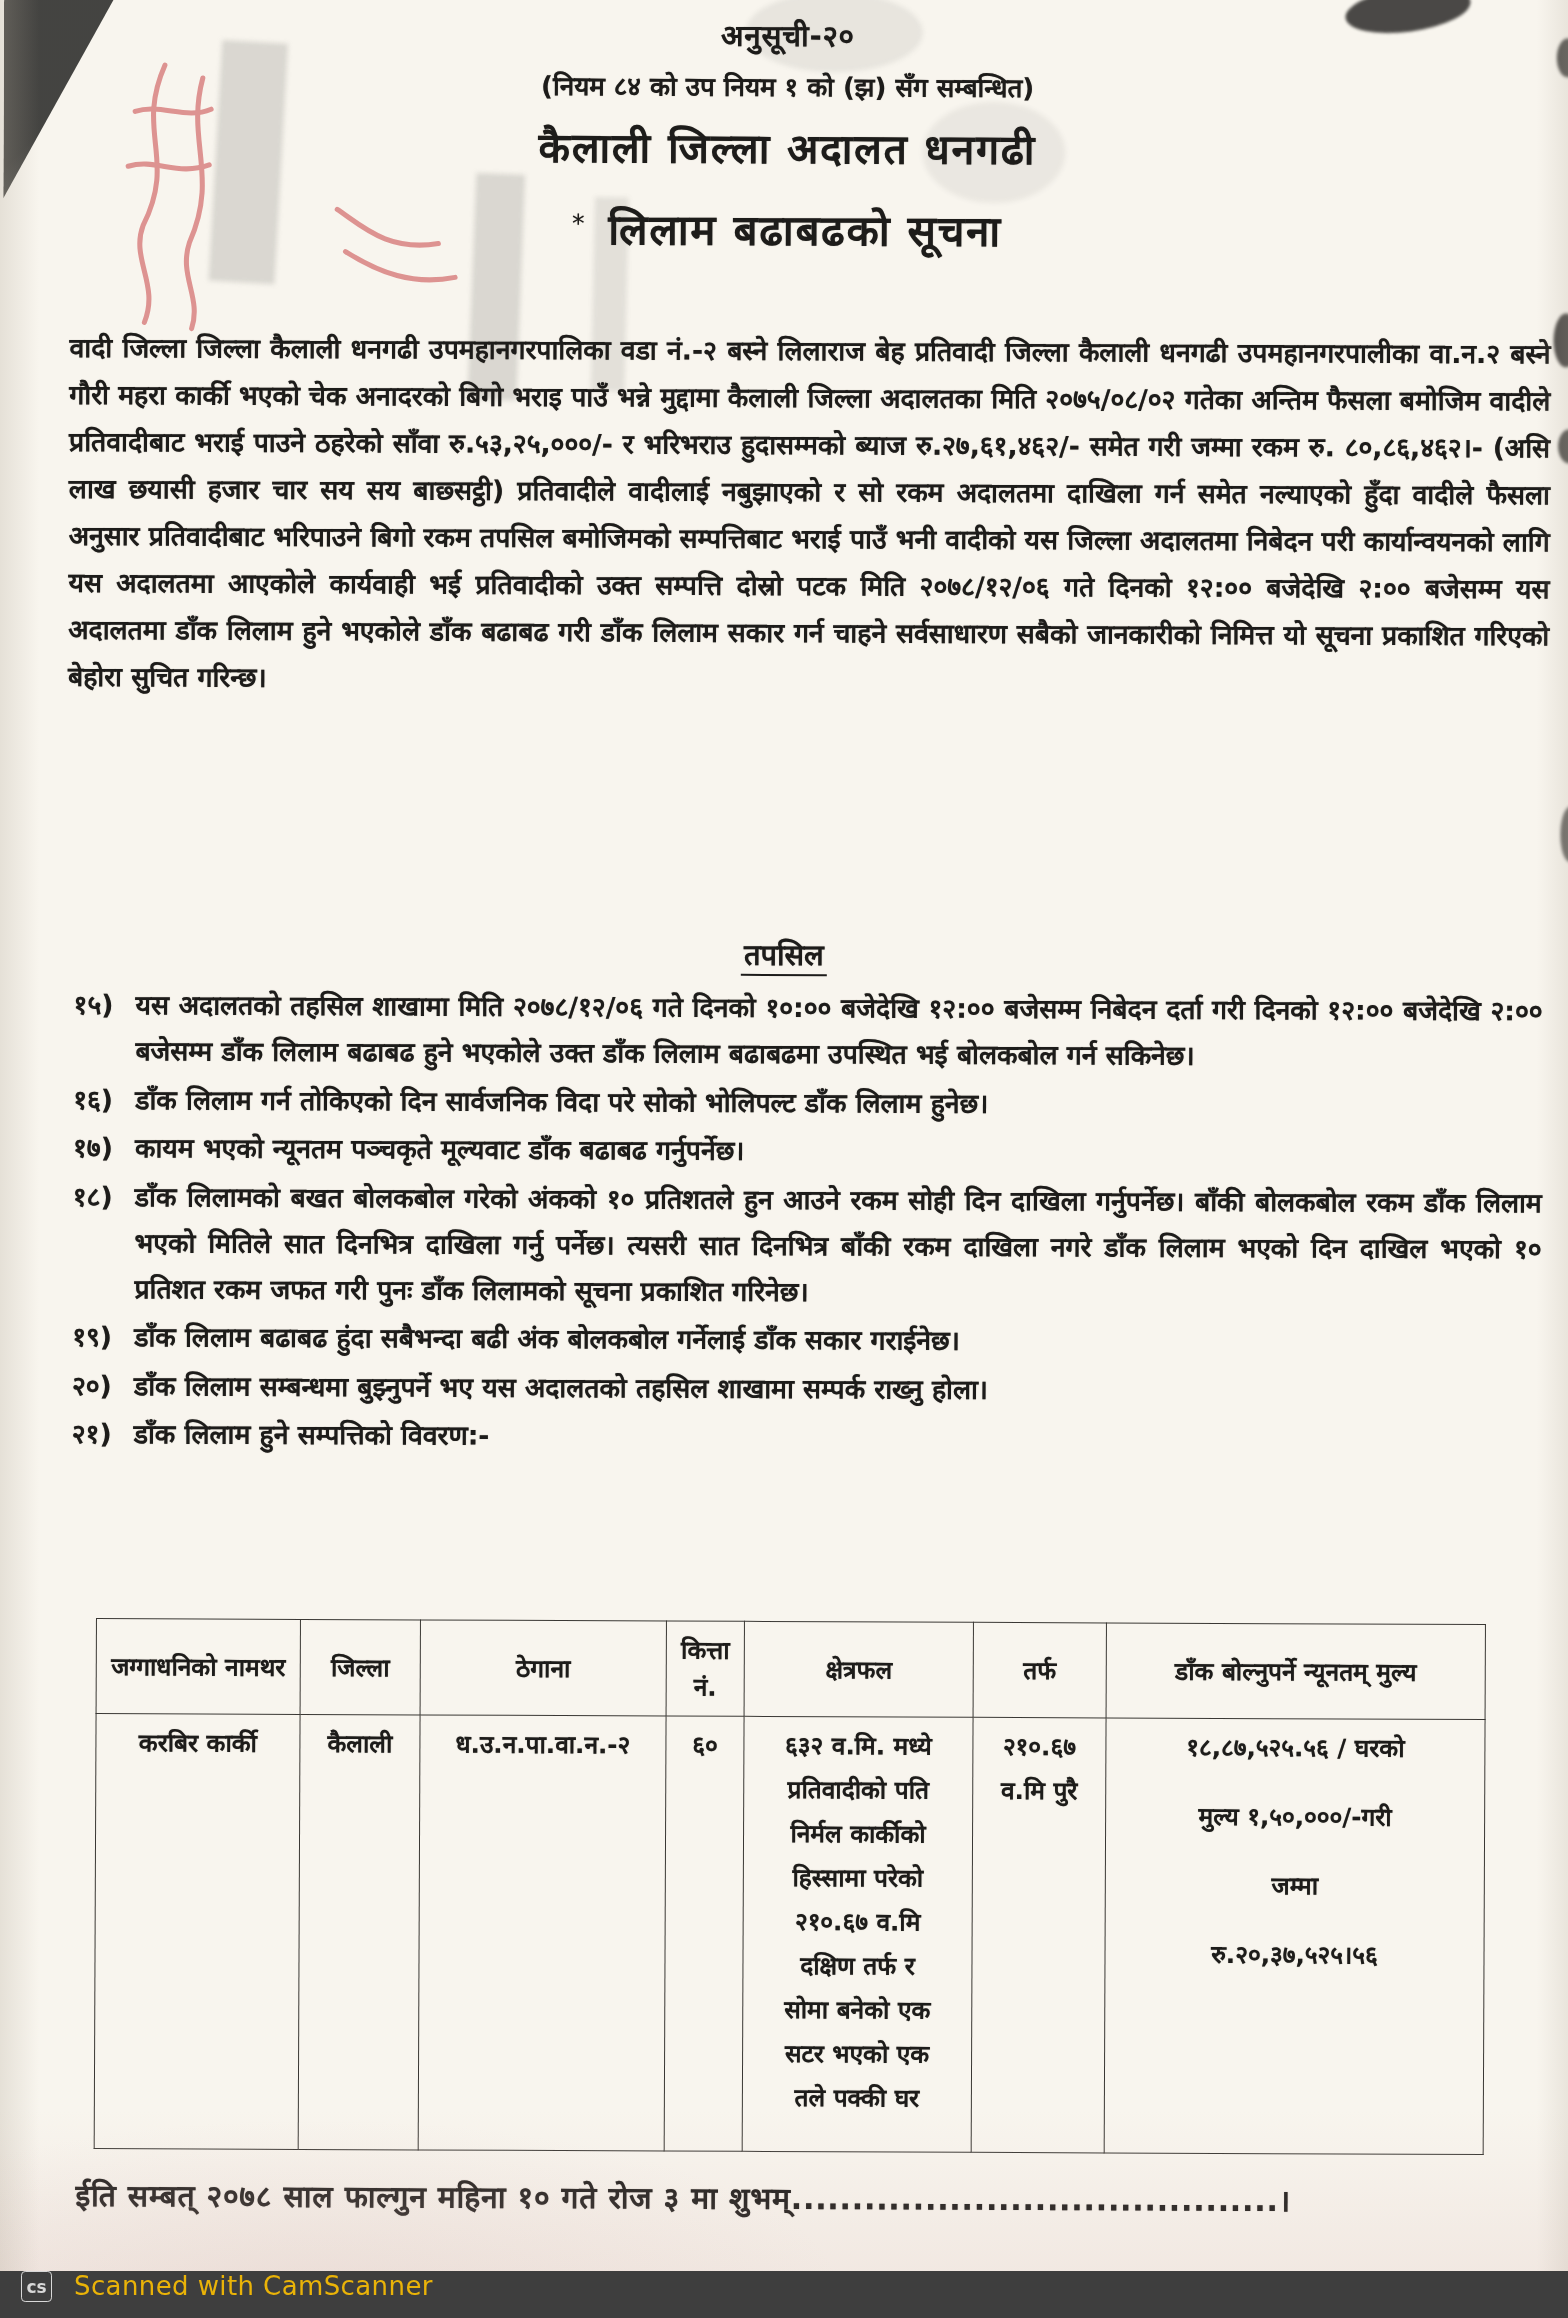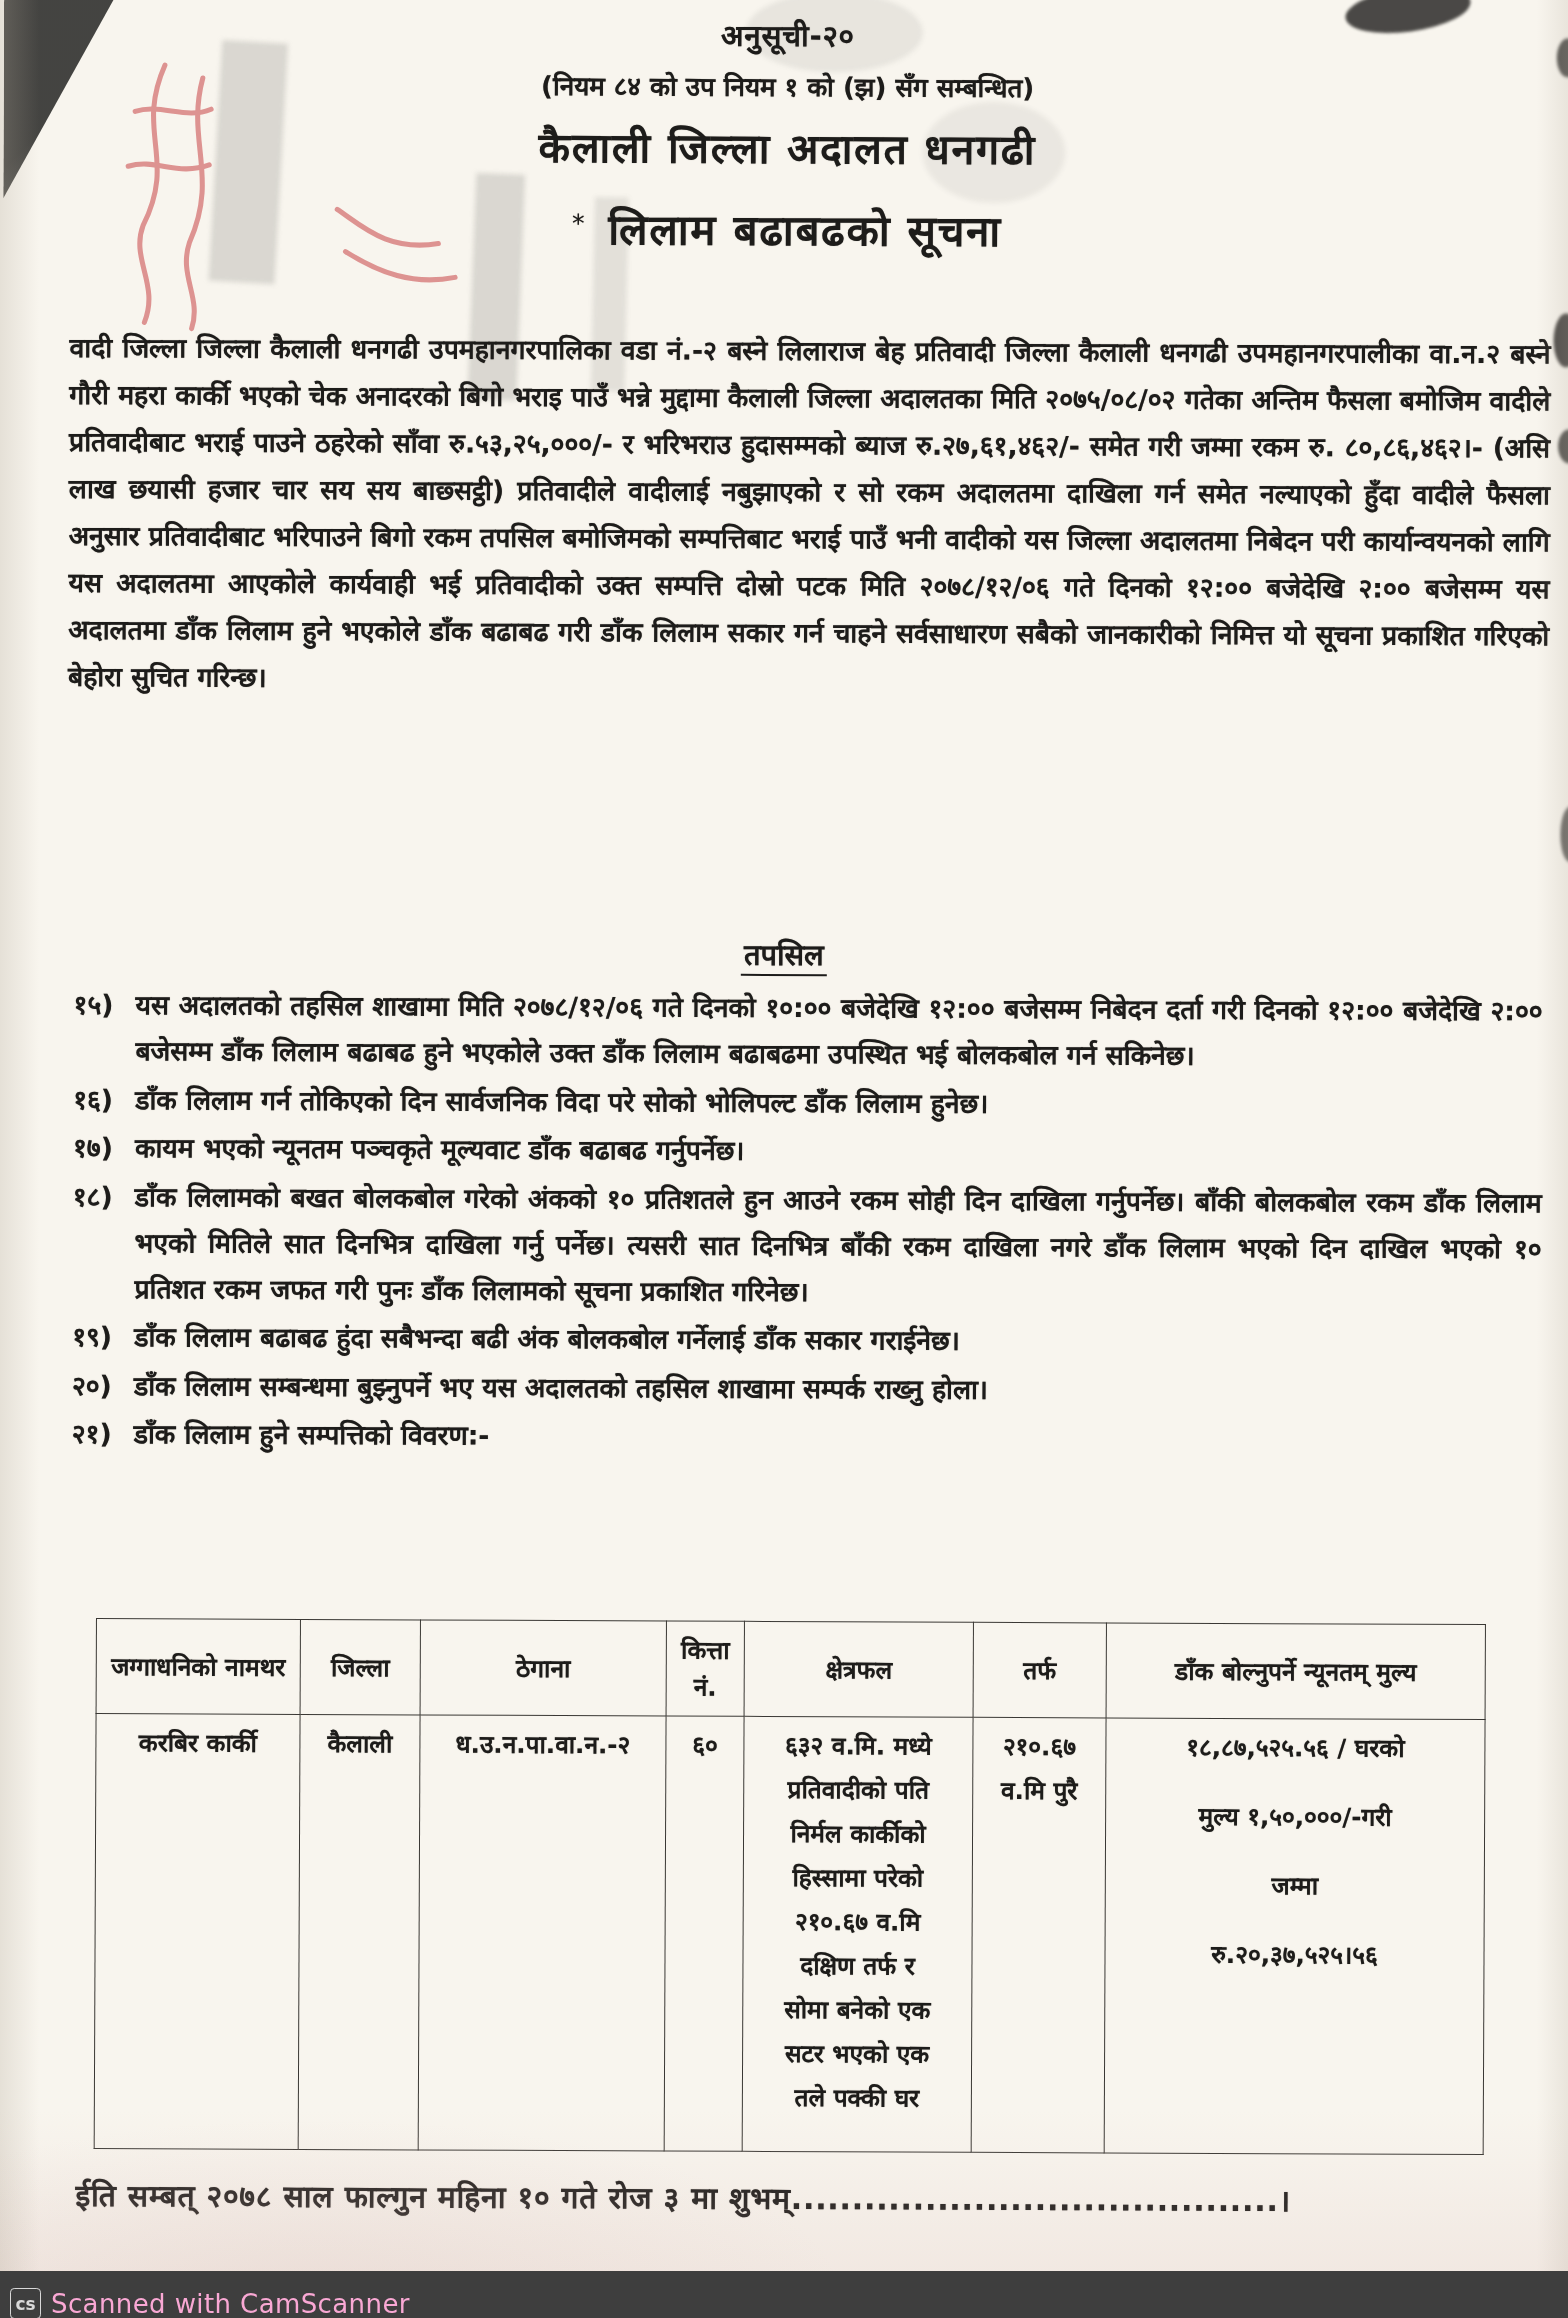--- a/index.html
+++ b/index.html
@@ -63,25 +63,25 @@
   table.prop th{font-weight:700;text-align:center;height:81px;line-height:37px;}
   table.prop td{vertical-align:top;text-align:center;font-weight:600;line-height:44px;height:420px;}
   td.minval{text-align:left;padding-left:13.5px;}
   .gap-top{margin-top:25px;}
 
   .closing{position:absolute;top:2177px;left:81px;width:1467px;z-index:3;
     font-size:30px;font-weight:700;letter-spacing:0.8px;}
 
   
   .csbar{position:absolute;left:0;bottom:0;width:100%;height:48px;background:#3e3e3e;
-    display:flex;align-items:flex-end;gap:10px;padding-left:10px;box-sizing:border-box;z-index:6;}
+    display:flex;align-items:flex-start;gap:22px;padding-left:21px;box-sizing:border-box;z-index:6;}
   .cslogo{width:29px;height:29px;border:1.7px solid #d8d8d8;border-radius:4.2px;color:#d8d8d8;
     display:flex;align-items:center;justify-content:center;font-size:17px;font-weight:700;
     text-transform:lowercase;}
-  .cstext{color:#f9a8d4;font-size:26px;letter-spacing:0.4px;}
+  .cstext{color:#eab308;font-size:26px;letter-spacing:0.4px;}
 </style>
 </head>
 <body>
 
 <div class="page">
   <div class="scan">
 
     <div class="corner-fold"></div>
     <div class="smudge tr1"></div>
     <div class="smudge tr2"></div>

